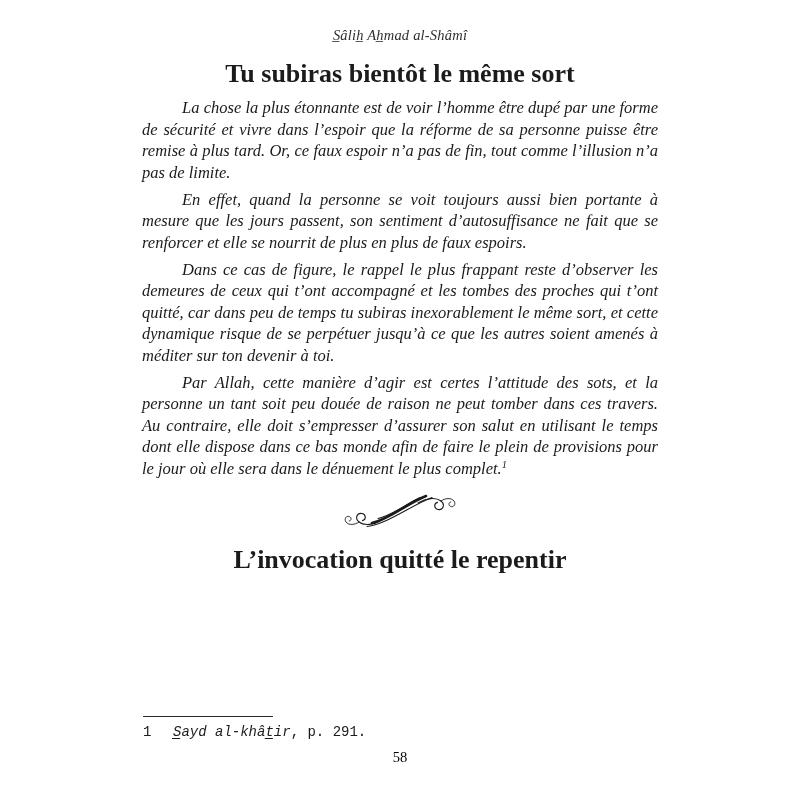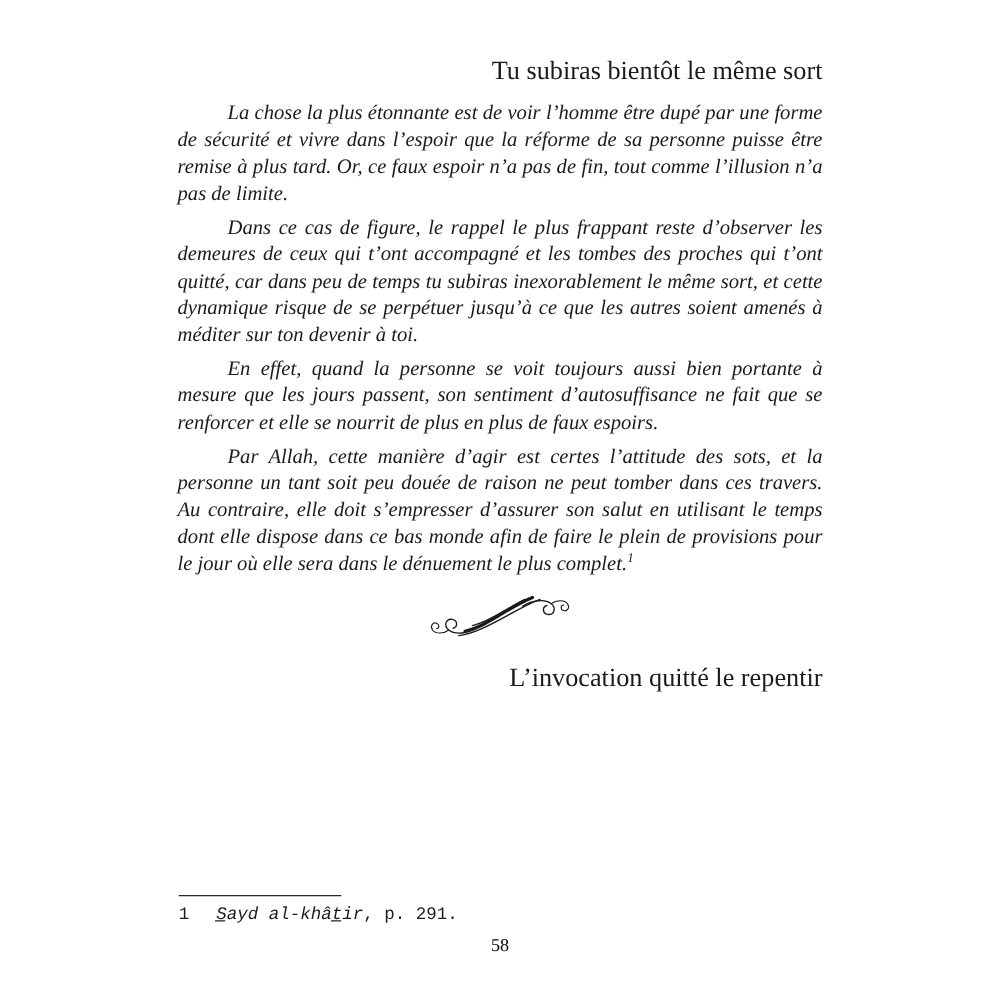--- a/index.html
+++ b/index.html
@@ -19,24 +19,24 @@
   }
   .running-header {
     text-align: center;
     font-style: italic;
     font-size: 14.5px;
     line-height: 18px;
     color: #2e2e2e;
     letter-spacing: 0.2px;
   }
   .chapter-title {
-    font-size: 21px;
+    font-size: 26px;
     line-height: 26px;
-    font-weight: normal;
-    text-align: right;
+    font-weight: bold;
+    text-align: center;
     margin: 17px 0 10px 0;
   }
   .chapter-title.second { margin: 12px 0 11px 0; }
   .body-par {
     font-size: 16.5px;
     line-height: 21.5px;
     text-align: justify;
     text-indent: 40px;
     margin: 0 0 5.5px 0;
     font-style: italic;
@@ -80,28 +80,29 @@
     text-align: center;
     font-size: 14.5px;
     color: #000000;
   }
 </style>
 </head>
 <body>
 
 <div class="page">
 
+  <div class="running-header">S̲âlih̲ Ah̲mad al-Shâmî</div>
 
   <h1 class="chapter-title">Tu subiras bientôt le même sort</h1>
 
   <p class="body-par">La chose la plus étonnante est de voir l’homme être dupé par une forme de sécurité et vivre dans l’espoir que la réforme de sa personne puisse être remise à plus tard. Or, ce faux espoir n’a pas de fin, tout comme l’illusion n’a pas de limite.</p>
 
+  <p class="body-par">En effet, quand la personne se voit toujours aussi bien portante à mesure que les jours passent, son sentiment d’autosuffisance ne fait que se renforcer et elle se nourrit de plus en plus de faux espoirs.</p>
+
   <p class="body-par">Dans ce cas de figure, le rappel le plus frappant reste d’observer les demeures de ceux qui t’ont accompagné et les tombes des proches qui t’ont quitté, car dans peu de temps tu subiras inexorablement le même sort, et cette dynamique risque de se perpétuer jusqu’à ce que les autres soient amenés à méditer sur ton devenir à toi.</p>
-
-  <p class="body-par">En effet, quand la personne se voit toujours aussi bien portante à mesure que les jours passent, son sentiment d’autosuffisance ne fait que se renforcer et elle se nourrit de plus en plus de faux espoirs.</p>
 
   <p class="body-par"><span>Par Allah, cette manière d’agir est certes l’attitude des sots, et la personne un tant soit peu douée de raison ne peut tomber dans ces travers. Au contraire, elle doit s’empresser d’assurer son salut en utilisant le temps dont elle dispose dans ce bas monde afin de faire le plein de provisions pour le jour où elle sera dans le dénuement le plus complet.</span><sup class="fn-ref">1</sup></p>
 
   <div class="ornament">
     <svg width="124" height="40" viewBox="0 0 124 40" fill="none" stroke="#1a1a1a" stroke-linecap="round">
       <path d="M34,31 C52,27 68,12 88,4" stroke-width="2.6"></path>
       <path d="M40,26.5 C55,23 68,12 82,5.5" stroke-width="1.1"></path>
       <path d="M29,34.5 C50,31.5 72,14 94,5.5" stroke-width="1.1"></path>
       <path d="M44,28 C36,33 26,34 21,30 C16.5,26.4 19,20.5 24,21.5 C28,22.3 28.5,27.5 24.5,28.6" stroke-width="1.1"></path>
       <path d="M21,30 C17,33 10.5,33.5 8,30 C5.8,26.8 8.3,23.4 11.4,24.6 C13.8,25.5 13.6,28.8 11.2,29" stroke-width="0.9"></path>

